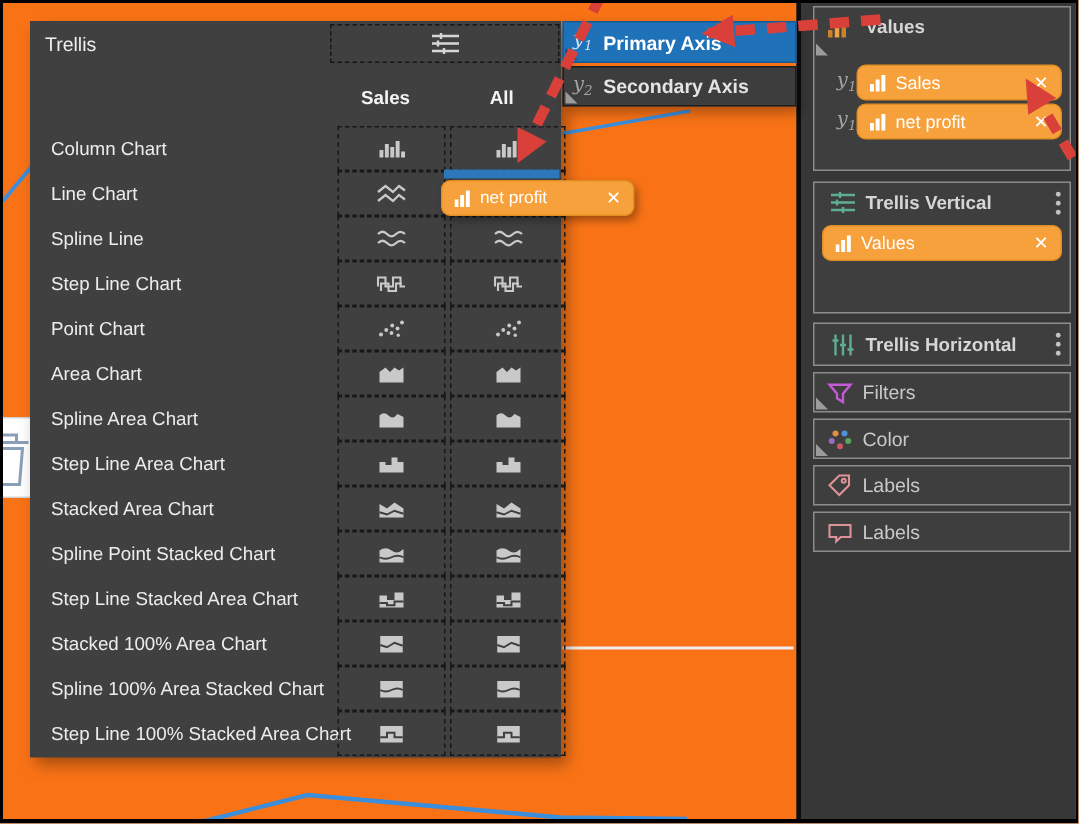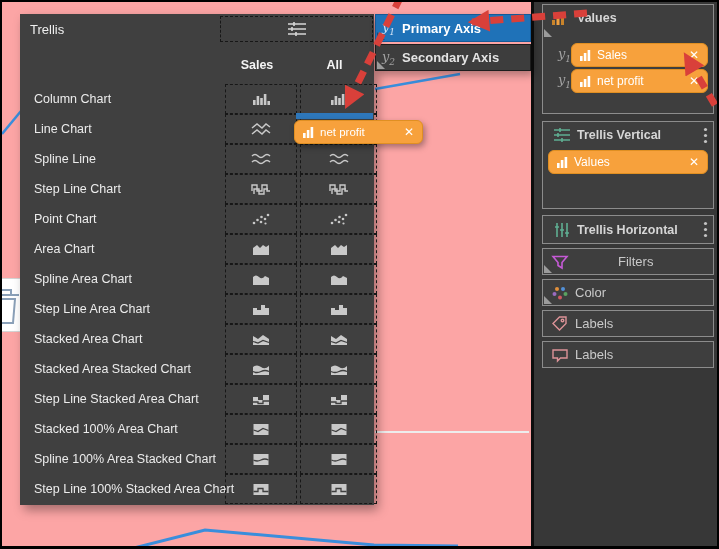--- a/index.html
+++ b/index.html
@@ -1,18 +1,18 @@
 <!DOCTYPE html>
 <html><head>
 <meta charset="utf-8">
 <style>
   html,body{margin:0;padding:0;background:#e9e9e9;}
   *{box-sizing:border-box;}
   .canvas{
-    position:relative;width:719px;height:549px;background:#fca5a5;
+    position:relative;width:719px;height:549px;background:#f97316;
     border:2px solid #000;border-bottom-width:3px;overflow:hidden;
     font-family:"Liberation Sans",sans-serif;
   }
   svg{display:block;}
   
   .bg-art{position:absolute;left:0;top:0;z-index:1;pointer-events:none;}
   .left-tool-box{position:absolute;left:0;top:276px;width:19px;height:54px;background:#fff;
     border:1px solid #d4d4d4;border-left:none;overflow:hidden;z-index:2;}
   
   .popup{position:absolute;left:18px;top:12px;width:354px;height:491px;background:#404040;
@@ -297,21 +297,21 @@
           <div class="cell c-all">
             <span>
               <svg width="20" height="16" viewBox="0 0 20 16">
                 <path fill="#c9c9c9" d="M2 14 V5 L7 8 L12 4 L18 8 V14 Z"></path>
                 <path fill="none" stroke="#3f3f3f" stroke-width="1.3" d="M2 10.5 L7 12 L12 9.5 L18 11.5"></path>
               </svg>
             </span>
           </div>
         </div>
         <div class="crow" style="top: 270px;">
-          <div class="clabel">Stacked Area Stacked Chart</div>
+          <div class="clabel">Spline Point Stacked Chart</div>
           <div class="cell c-sales">
             <span>
               <svg width="20" height="16" viewBox="0 0 20 16">
                 <path fill="#c9c9c9" d="M2 14 V6 Q6 3 10 6 Q14 9 18 5 V14 Z"></path>
                 <path fill="none" stroke="#3f3f3f" stroke-width="1.3" d="M2 10.5 Q6 12.5 10 10.5 Q14 8.5 18 10.5"></path>
               </svg>
             </span>
           </div>
           <div class="cell c-all">
             <span>
@@ -534,21 +534,21 @@
                 <circle cx="2.5" cy="2.5" r="1.6"></circle>
                 <circle cx="2.5" cy="8.5" r="1.6"></circle>
                 <circle cx="2.5" cy="14.5" r="1.6"></circle>
               </g>
             </svg>
           </span>
       </div>
     </div>
 
     <div class="rbox" style="top:246px;height:27px;">
-      <div class="rbox-header" style="height:25px;gap:43px;">
+      <div class="rbox-header" style="height:25px;">
         <span class="hicon">
             <svg width="18" height="16" viewBox="0 0 18 16">
               <path fill="none" stroke="#c55ad6" stroke-width="1.6" d="M2 2.5 H16 L11 8.5 V14 L7 11.5 V8.5 Z"></path>
             </svg>
           </span>
         <span class="section-label">Filters</span>
         <span class="grip"></span>
       </div>
     </div>
     <div class="rbox" style="top:277px;height:27px;">

